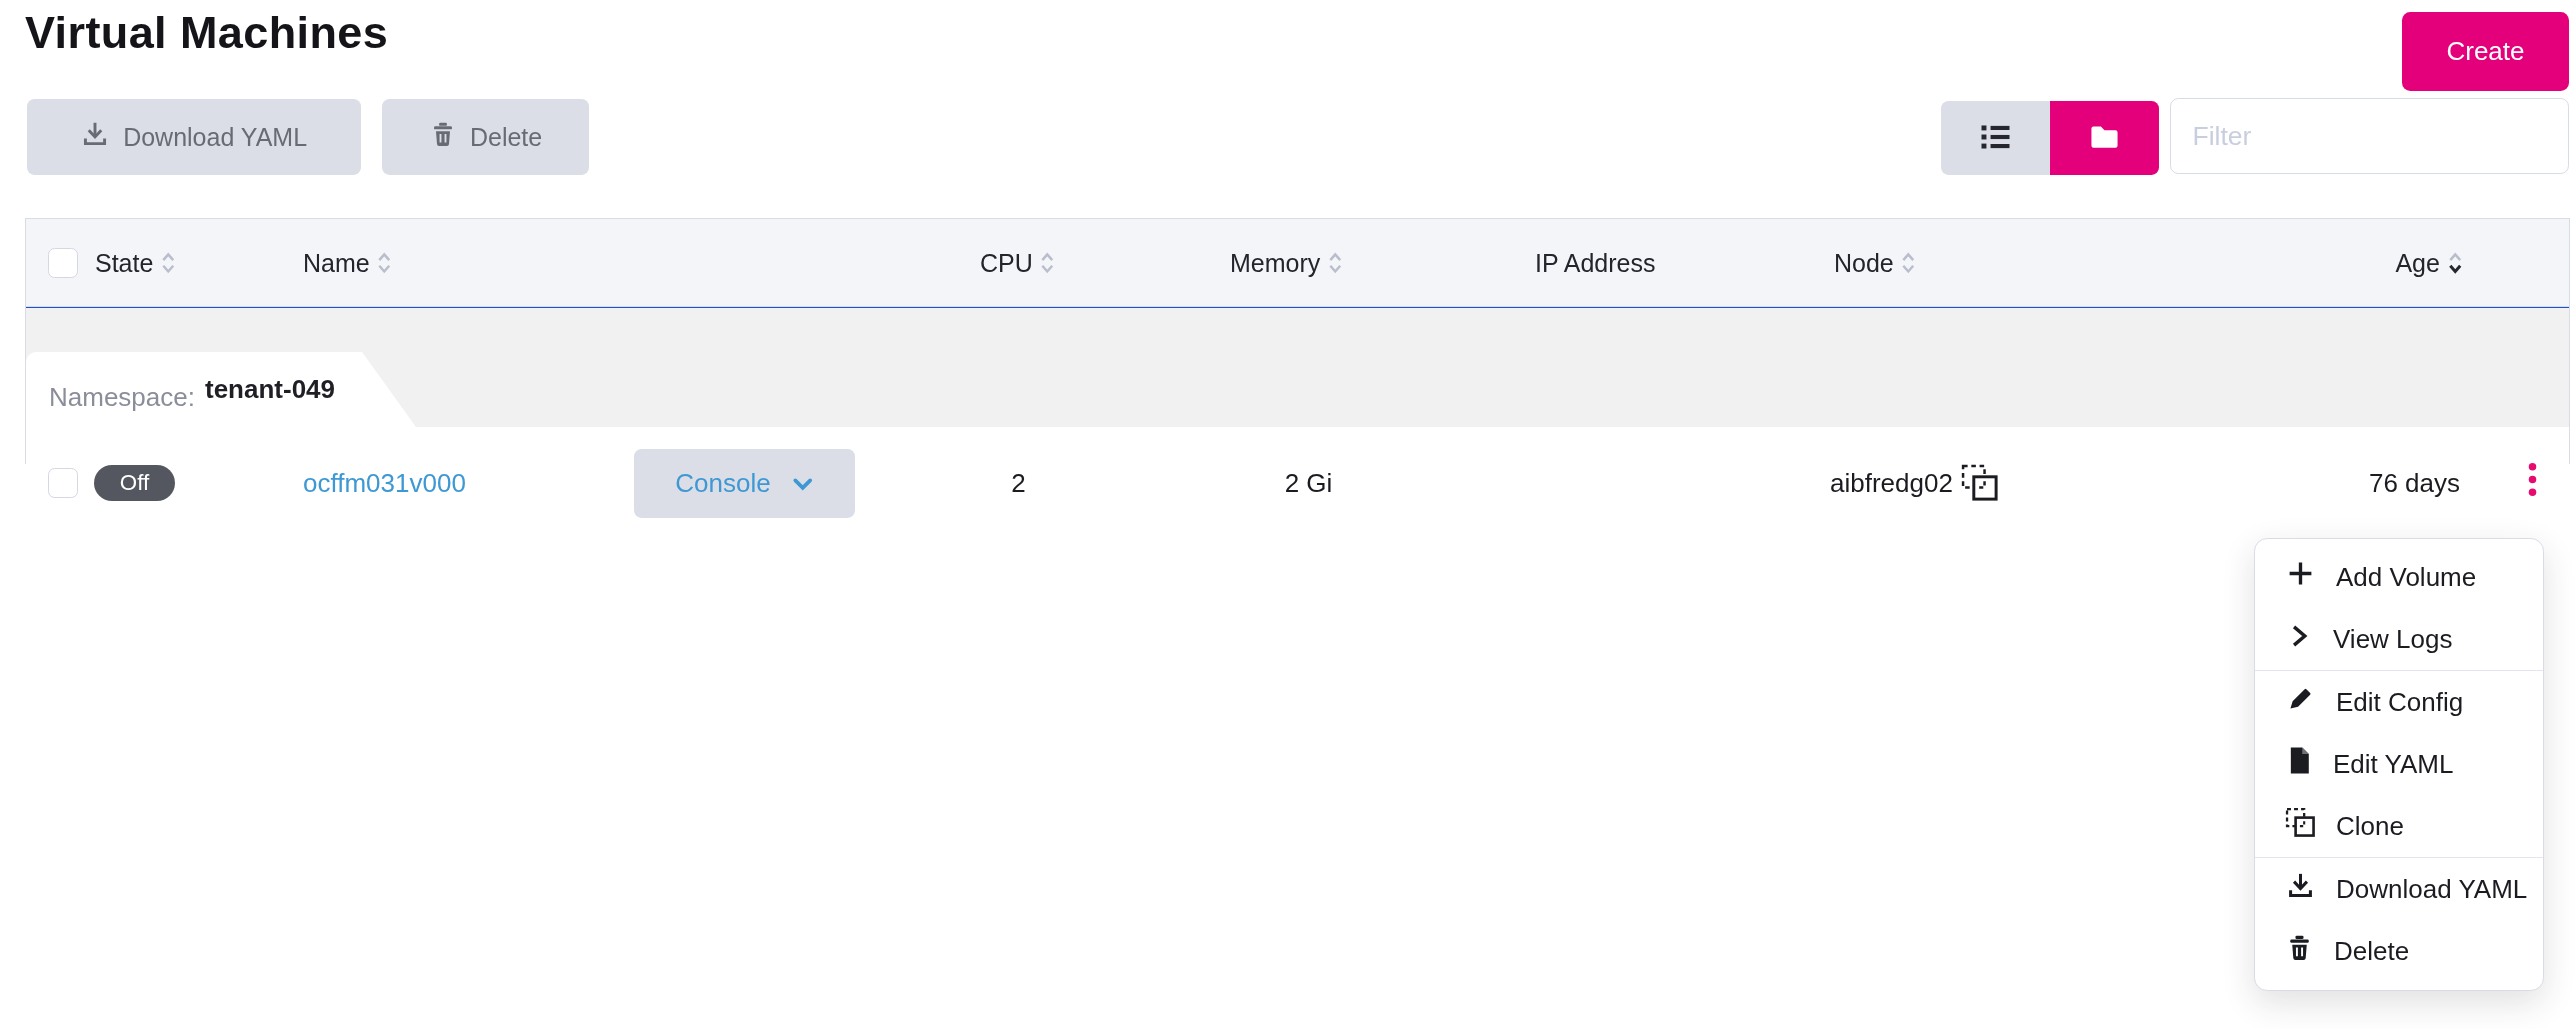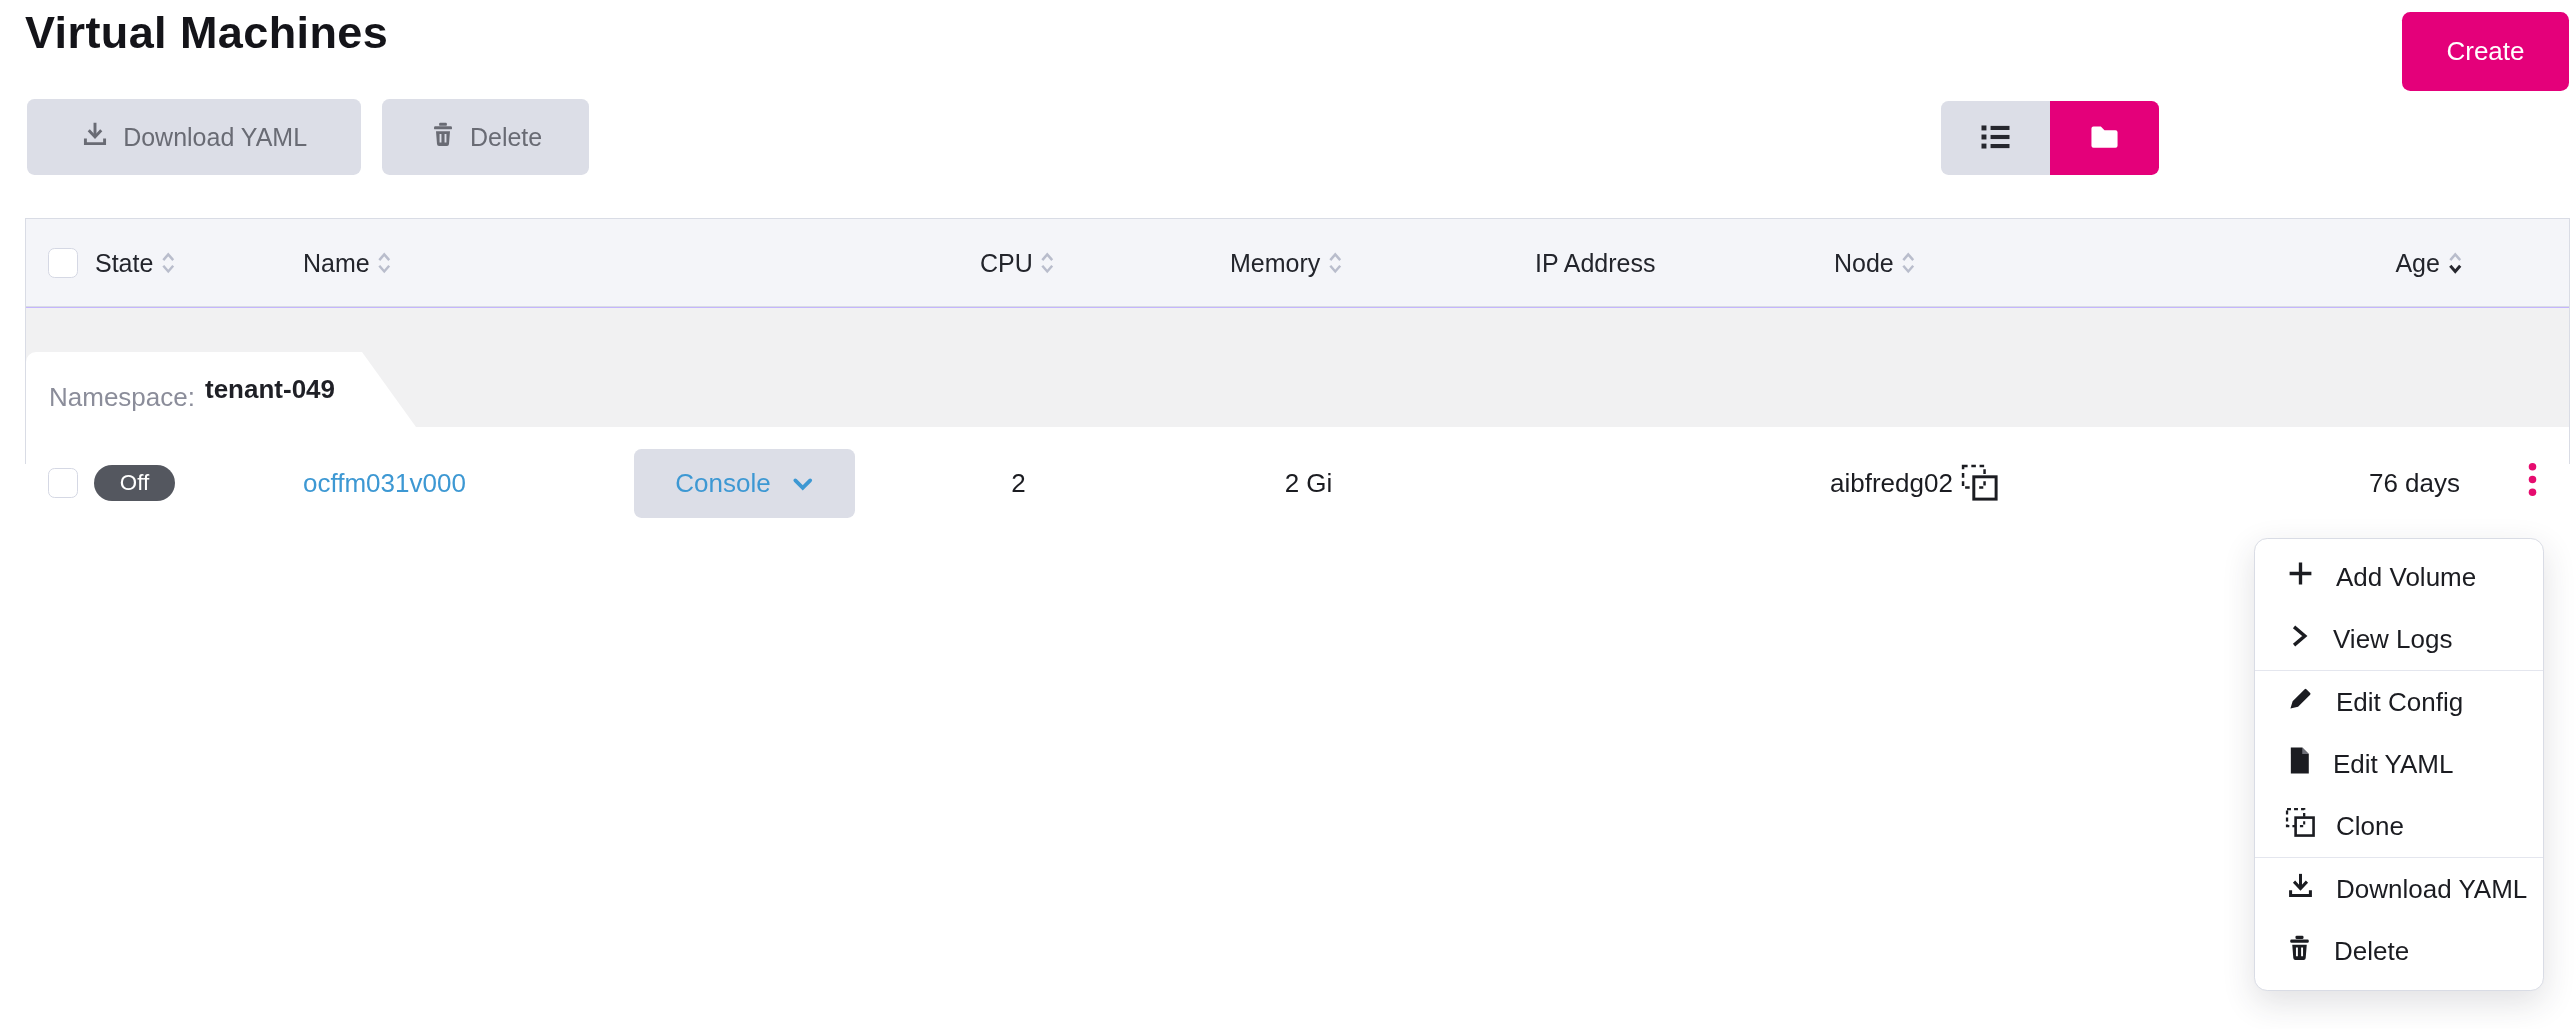--- a/index.html
+++ b/index.html
@@ -39,21 +39,21 @@
   .view-toggle button{width:109px;height:74px;border:none;cursor:pointer;display:flex;align-items:center;justify-content:center;}
   .vt-list{background:var(--btn-gray);color:#26272e;}
   .vt-grouped{background:var(--primary);color:#fff;}
 
   
   .filter-input{position:absolute;left:2170px;top:98px;width:399px;height:76px;border:1.7px solid #d8dbe8;
        border-radius:8.3px;font-family:inherit;font-size:26.5px;color:var(--ink);padding:0 21.5px;outline:none;}
   .filter-input::placeholder{color:var(--placeholder);}
 
   
-  .table-shell{position:absolute;left:25px;top:218px;width:2545px;height:246px;border:1.7px solid var(--border);background:#c4b5fd;}
+  .table-shell{position:absolute;left:25px;top:218px;width:2545px;height:246px;border:1.7px solid var(--border);background:#1d4ed8;}
   .thead{position:absolute;left:0;top:0;width:100%;height:88px;background:var(--head-bg);border-bottom:1.7px solid var(--border);}
   .hcell{position:absolute;top:0;height:88px;display:flex;align-items:center;gap:6.6px;
          font-size:25px;font-weight:500;color:#23252c;white-space:nowrap;}
   .hc-check{left:21.5px;}
   .hc-state{left:69px;}
   .hc-name{left:277px;}
   .hc-cpu{left:954px;}
   .hc-memory{left:1204px;}
   .hc-ip{left:1509px;}
   .hc-node{left:1808px;}
@@ -152,20 +152,21 @@
     </button>
     <button class="vt-grouped">
       <span>
         <svg width="31" height="26.5" viewBox="0 0 38 32">
             <path d="M3 6.5 a2.5 2.5 0 0 1 2.5 -2.5 h9 l4.5 4.5 h13.5 a2.5 2.5 0 0 1 2.5 2.5 v16.5 a2.5 2.5 0 0 1 -2.5 2.5 h-27 a2.5 2.5 0 0 1 -2.5 -2.5 z" fill="#fff"></path>
           </svg>
       </span>
     </button>
   </div>
 
+  <input class="filter-input" type="text" placeholder="Filter" style="">
 
   <div class="table-shell">
 
     <div class="thead">
       <div class="hcell hc-check">
           <span class="checkbox"></span>
         </div>
 
       <div class="hcell hc-state">
         <span>State</span>

